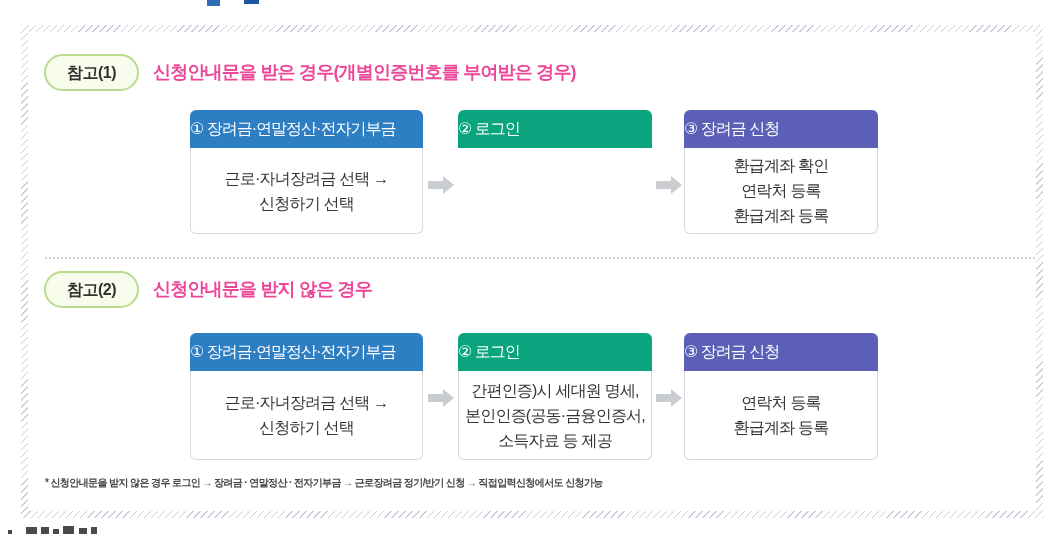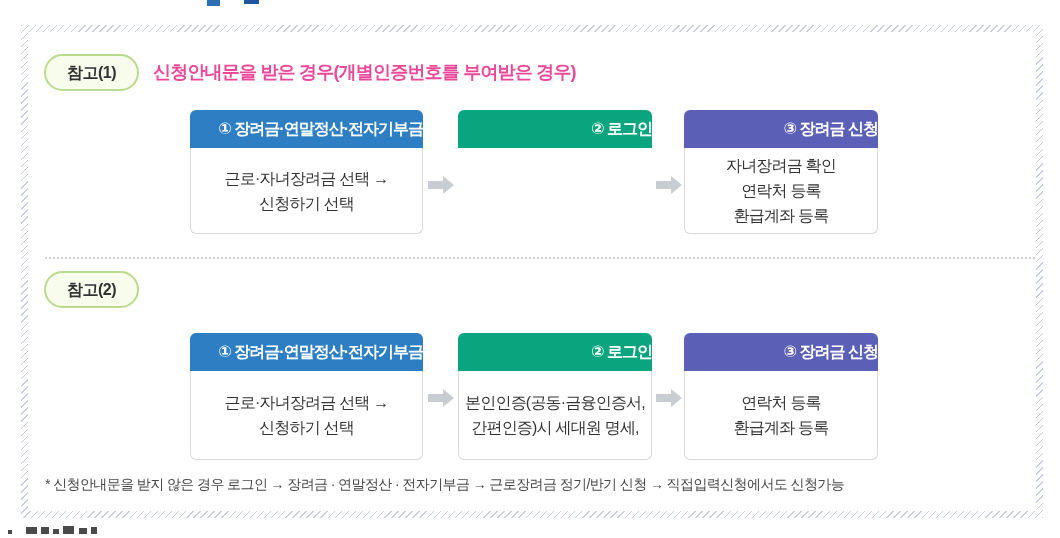--- a/index.html
+++ b/index.html
@@ -18,37 +18,37 @@
     position:absolute;height:33px;line-height:33px;padding:0 21px;
     border:2px solid #b9db8d;border-radius:19px;background:#f8fcec;
     font-size:16px;font-weight:bold;color:#333;letter-spacing:-0.5px;
   }
   .section-title{
     position:absolute;font-size:18px;font-weight:bold;color:#ec4899;letter-spacing:-0.8px;
   }
   
   .step{position:absolute;border-radius:6px;}
   .step-header{
-    height:38px;line-height:38px;text-align:right;border-radius:6px 6px 0 0;
-    color:#fff;font-size:16px;font-weight:bold;letter-spacing:-1px;
+    height:38px;line-height:38px;text-align:left;border-radius:6px 6px 0 0;
+    color:#fff;font-size:16px;font-weight:normal;letter-spacing:-1px;
   }
   .step-body{
     position:absolute;left:0;right:0;top:38px;bottom:0;
     border:1px solid #d9d9d9;border-top:none;border-radius:0 0 6px 6px;background:#fff;
     display:flex;flex-direction:column;align-items:center;justify-content:center;
     font-size:16px;color:#333;line-height:25px;text-align:center;letter-spacing:-0.8px;
   }
   
   .arrow{position:absolute;width:15px;height:8px;background:#c9ccd1;}
   .arrow::after{
     content:"";position:absolute;left:15px;top:-5px;
     border-left:11px solid #c9ccd1;border-top:9px solid transparent;border-bottom:9px solid transparent;
   }
   .divider{position:absolute;left:45px;top:257px;width:990px;border-top:2px dotted #d2d2d2;}
-  .footnote{position:absolute;left:45px;top:476px;font-size:14px;color:#474747;letter-spacing:-0.6px;}
+  .footnote{position:absolute;left:45px;top:476px;font-size:10px;color:#474747;letter-spacing:-0.6px;font-weight:bold;}
   
   .frag{position:absolute;}
   .frag-a{left:207px;top:0;width:13px;height:6px;background:#2f6db5;}
   .frag-b{left:244px;top:0;width:15px;height:4px;background:#1e56a0;}
   .bfrag{position:absolute;background:#4a4a4a;}
 </style>
 </head>
 <body>
 
 <div class="stage">
@@ -71,43 +71,45 @@
     </div>
   </div>
   <div class="arrow" style="left:428px;top:181px;"></div>
   <div class="step" style="left:458px;top:110px;width:194px;height:124px;">
     <div class="step-header" style="background: rgb(10, 165, 126);">② 로그인</div>
   </div>
   <div class="arrow" style="left:656px;top:181px;"></div>
   <div class="step" style="left:684px;top:110px;width:194px;height:124px;">
     <div class="step-header" style="background: rgb(91, 96, 182);">③ 장려금 신청</div>
     <div class="step-body">
-      <div>자녀장려금 확인</div>
+      <div>환급계좌 확인</div>
       <div>연락처 등록</div>
       <div>환급계좌 등록</div>
     </div>
   </div>
 
   <div class="divider"></div>
 
   <div class="badge" style="left:44px;top:271px;text-align:right;">참고(2)</div>
+  <div class="section-title" style="left:153px;top:277px;">신청안내문을 받지 않은 경우</div>
 
   <div class="step" style="left:190px;top:333px;width:233px;height:127px;">
     <div class="step-header" style="background: rgb(45, 126, 195);">① 장려금·연말정산·전자기부금</div>
     <div class="step-body">
       <div>근로·자녀장려금 선택 →</div>
       <div>신청하기 선택</div>
     </div>
   </div>
   <div class="arrow" style="left:428px;top:394px;"></div>
   <div class="step" style="left:458px;top:333px;width:194px;height:127px;">
     <div class="step-header" style="background: rgb(10, 165, 126);">② 로그인</div>
     <div class="step-body">
+      <div>간편인증)시 세대원 명세,</div>
       <div>본인인증(공동·금융인증서,</div>
-      <div>간편인증)시 세대원 명세,</div>
+      <div>소득자료 등 제공</div>
     </div>
   </div>
   <div class="arrow" style="left:656px;top:394px;"></div>
   <div class="step" style="left:684px;top:333px;width:194px;height:127px;">
     <div class="step-header" style="background: rgb(91, 96, 182);">③ 장려금 신청</div>
     <div class="step-body">
       <div>연락처 등록</div>
       <div>환급계좌 등록</div>
     </div>
   </div>

